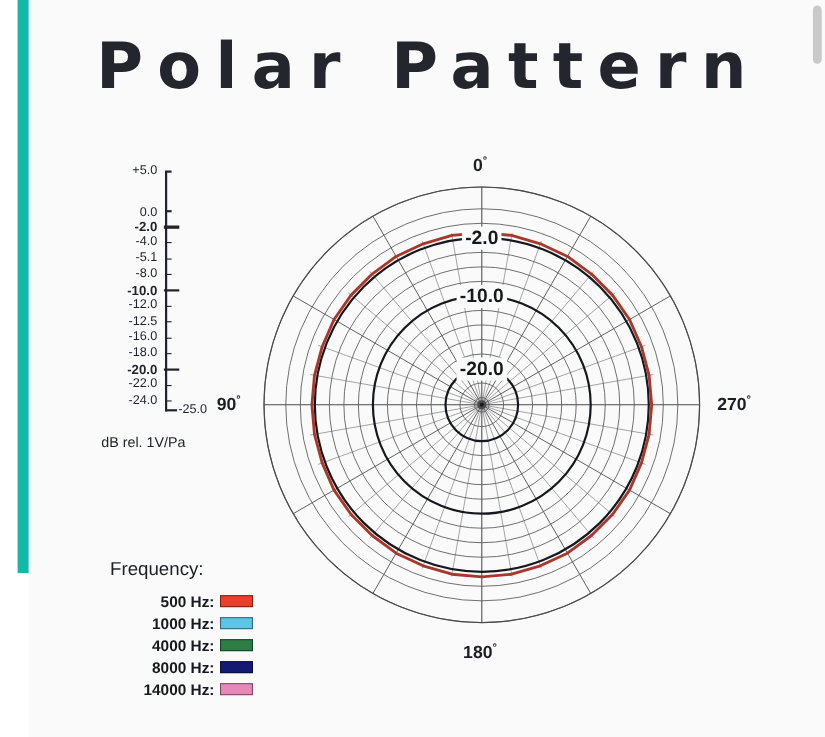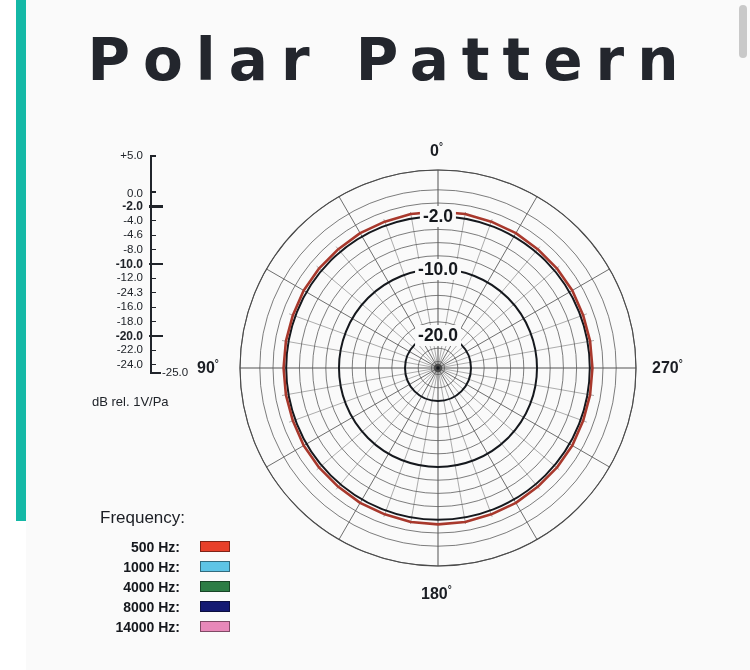--- a/index.html
+++ b/index.html
@@ -141,21 +141,21 @@
     align-items: center;
     height: 19px;
     margin-bottom: 1px;
   }
   .legend-label {
     width: 112px;
     text-align: right;
     font-size: 14px;
     font-weight: 700;
     color: #15181d;
-    padding-right: 20px;
+    padding-right: 5px;
     box-sizing: border-box;
     white-space: nowrap;
   }
   .legend-swatch {
     width: 30px; height: 11px;
     border: 1px solid rgba(0,0,0,0.45);
     box-sizing: border-box;
   }
 
   
@@ -186,29 +186,29 @@
       <div id="axis-ticks">
           <div class="tick minor" style="top: 7.3px;"></div>
           <div class="tick-label" style="top: 2px;">+5.0</div>
           <div class="tick minor" style="top: 43.3px;"></div>
           <div class="tick-label" style="top: 40px;">0.0</div>
           <div class="tick major" style="top: 57.2px;"></div>
           <div class="tick-label bold" style="top: 52.4px;">-2.0</div>
           <div class="tick minor" style="top: 72.1px;"></div>
           <div class="tick-label" style="top: 66.8px;">-4.0</div>
           <div class="tick minor" style="top: 86.5px;"></div>
-          <div class="tick-label" style="top: 81.2px;">-4.6</div>
+          <div class="tick-label" style="top: 81.2px;">-5.1</div>
           <div class="tick minor" style="top: 100.9px;"></div>
           <div class="tick-label" style="top: 95.6px;">-8.0</div>
           <div class="tick major" style="top: 114.8px;"></div>
           <div class="tick-label bold" style="top: 110px;">-10.0</div>
           <div class="tick minor" style="top: 129.7px;"></div>
           <div class="tick-label" style="top: 124.4px;">-12.0</div>
           <div class="tick minor" style="top: 144.1px;"></div>
-          <div class="tick-label" style="top: 138.8px;">-24.3</div>
+          <div class="tick-label" style="top: 138.8px;">-12.5</div>
           <div class="tick minor" style="top: 158.5px;"></div>
           <div class="tick-label" style="top: 153.2px;">-16.0</div>
           <div class="tick minor" style="top: 172.9px;"></div>
           <div class="tick-label" style="top: 167.6px;">-18.0</div>
           <div class="tick major" style="top: 186.8px;"></div>
           <div class="tick-label bold" style="top: 182px;">-20.0</div>
           <div class="tick minor" style="top: 201.7px;"></div>
           <div class="tick-label" style="top: 196.4px;">-22.0</div>
           <div class="tick minor" style="top: 216.1px;"></div>
           <div class="tick-label" style="top: 210.8px;">-24.0</div>

